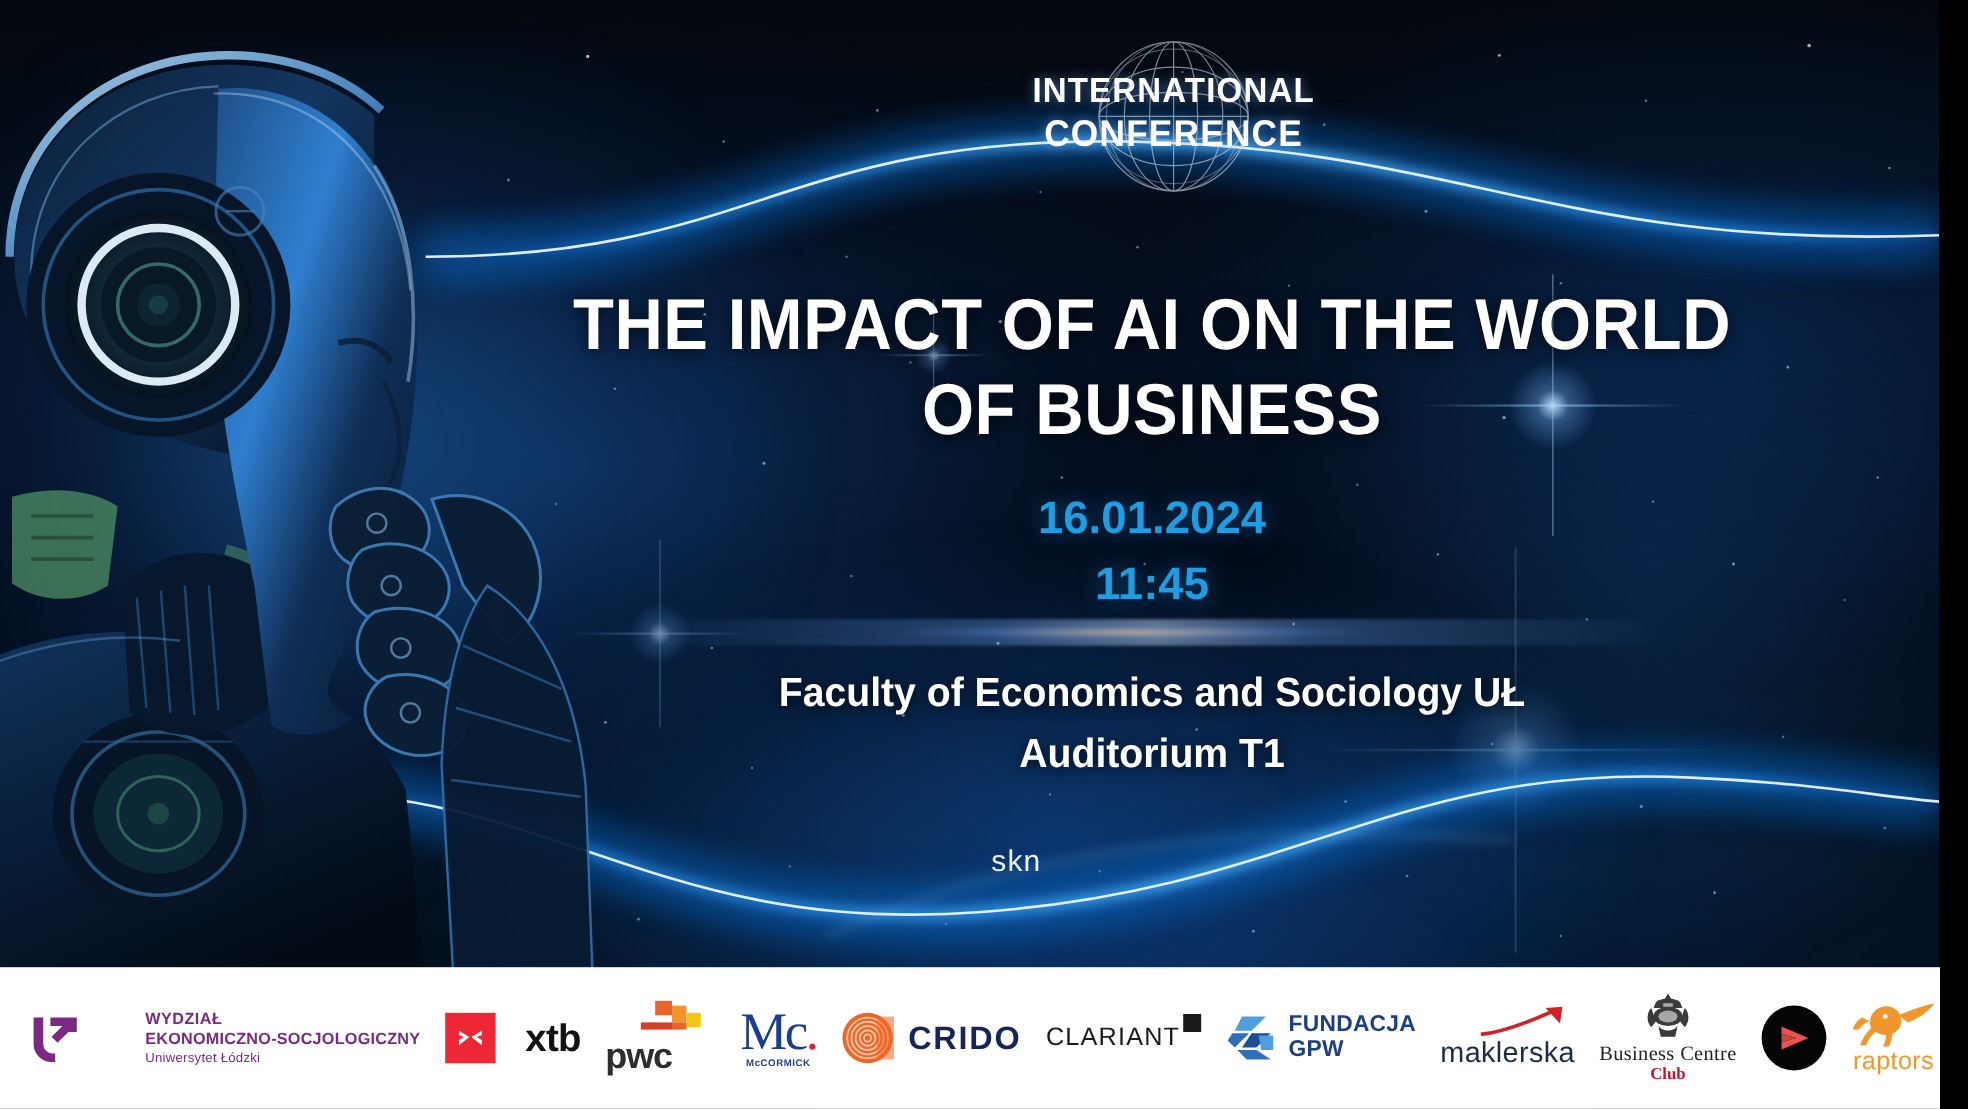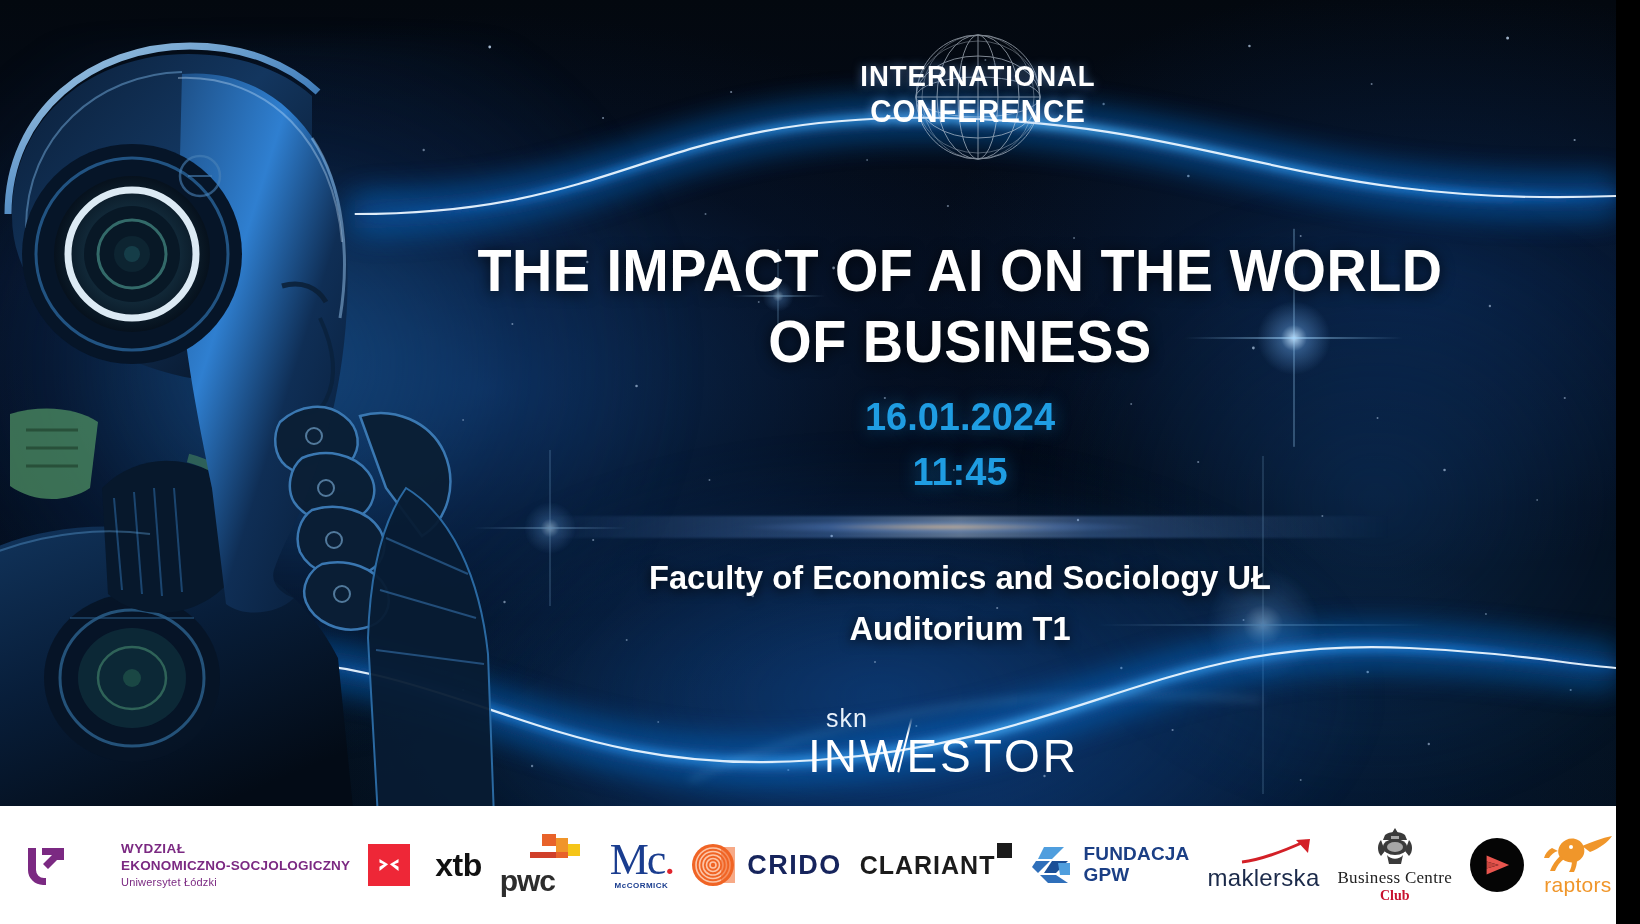--- a/index.html
+++ b/index.html
@@ -82,21 +82,21 @@
   
   .main-title {
     position:absolute; left:430px; top:236px; width:1060px;
     text-align:center; color:#ffffff;
     font-weight:700; font-size:60px; line-height:1.18;
     letter-spacing:.5px;
     transform:scaleX(.93); transform-origin:center top;
     text-shadow:0 2px 14px rgba(0,0,0,.75);
   }
   .date-time {
-    position:absolute; left:430px; top:390px; width:1060px;
+    position:absolute; left:430px; top:405px; width:1060px;
     text-align:center; color:#1f9de2;
     font-weight:700; font-size:38px; line-height:1.45;
     text-shadow:0 0 18px rgba(30,150,230,.45);
   }
   .divider-glow {
     position:absolute; left:530px; top:516px; width:860px; height:22px;
     background:
       radial-gradient(ellipse 260px 9px at 48% 50%, rgba(255,210,160,0.55) 0%, rgba(120,170,255,0.22) 45%, rgba(0,0,0,0) 78%),
       linear-gradient(90deg, rgba(0,0,0,0) 0%, rgba(120,175,255,0.30) 35%, rgba(200,225,255,0.45) 50%, rgba(120,175,255,0.30) 65%, rgba(0,0,0,0) 100%);
     filter:blur(1.2px);
@@ -158,21 +158,21 @@
   .mcc-dot { color:#e0242c; }
   .mcc-sub { color:#1a3d8f; font-size:8px; font-weight:700; letter-spacing:.5px; margin-top:2px; }
 
   
   .crido { display:flex; align-items:center; gap:12px;justify-content:flex-end; }
   .crido-mark { width:44px; height:44px; }
   .crido-word { color:#16245c; font-size:27px; font-weight:700; letter-spacing:1.5px; }
 
   
   .clariant { display:flex; align-items:flex-start; }
-  .clariant-word { color:#1b1b1b; font-size:25px; font-weight:700; letter-spacing:1px; }
+  .clariant-word { color:#1b1b1b; font-size:21px; font-weight:400; letter-spacing:1px; }
   .clariant-sq { width:15px; height:15px; background:#1b1b1b; margin-left:2px; margin-top:-8px; }
 
   
   .gpw { display:flex; align-items:center; gap:9px; }
   .gpw-mark { width:44px; height:44px; }
   .gpw-text { color:#1b3f85; font-weight:700; font-size:19px; line-height:1.08; letter-spacing:.2px; }
 
   
   .makl { display:flex; flex-direction:column; align-items:center; }
   .makl-arrow { width:78px; height:26px; align-self:flex-end; margin-right:2px; }
@@ -443,24 +443,20 @@
 
   <div class="divider-glow"></div>
 
   <div class="venue">
     <div>Faculty of Economics and Sociology UŁ</div>
     <div>Auditorium T1</div>
   </div>
 
   <div class="skn-logo">
     <div class="skn-skn">skn</div>
-    <div class="skn-main">
-      <span>INWESTOR</span>
-      <span class="skn-slash"></span>
-    </div>
   </div>
 
   <div class="sponsors">
 
     <div class="sponsor">
       <div class="wes">
         <div class="wes-mark">
           <svg viewBox="0 0 40 40">
             <path d="M2,3 h8 v22 a8,8 0 0 0 8,8 h2 v7 h-3 A15,15 0 0 1 2,25 Z" fill="#7b2982"></path>
             <path d="M16,3 h22 v12 h-7 l-9,9 -5,-5 9,-9 h-10 Z" fill="#7b2982"></path>

